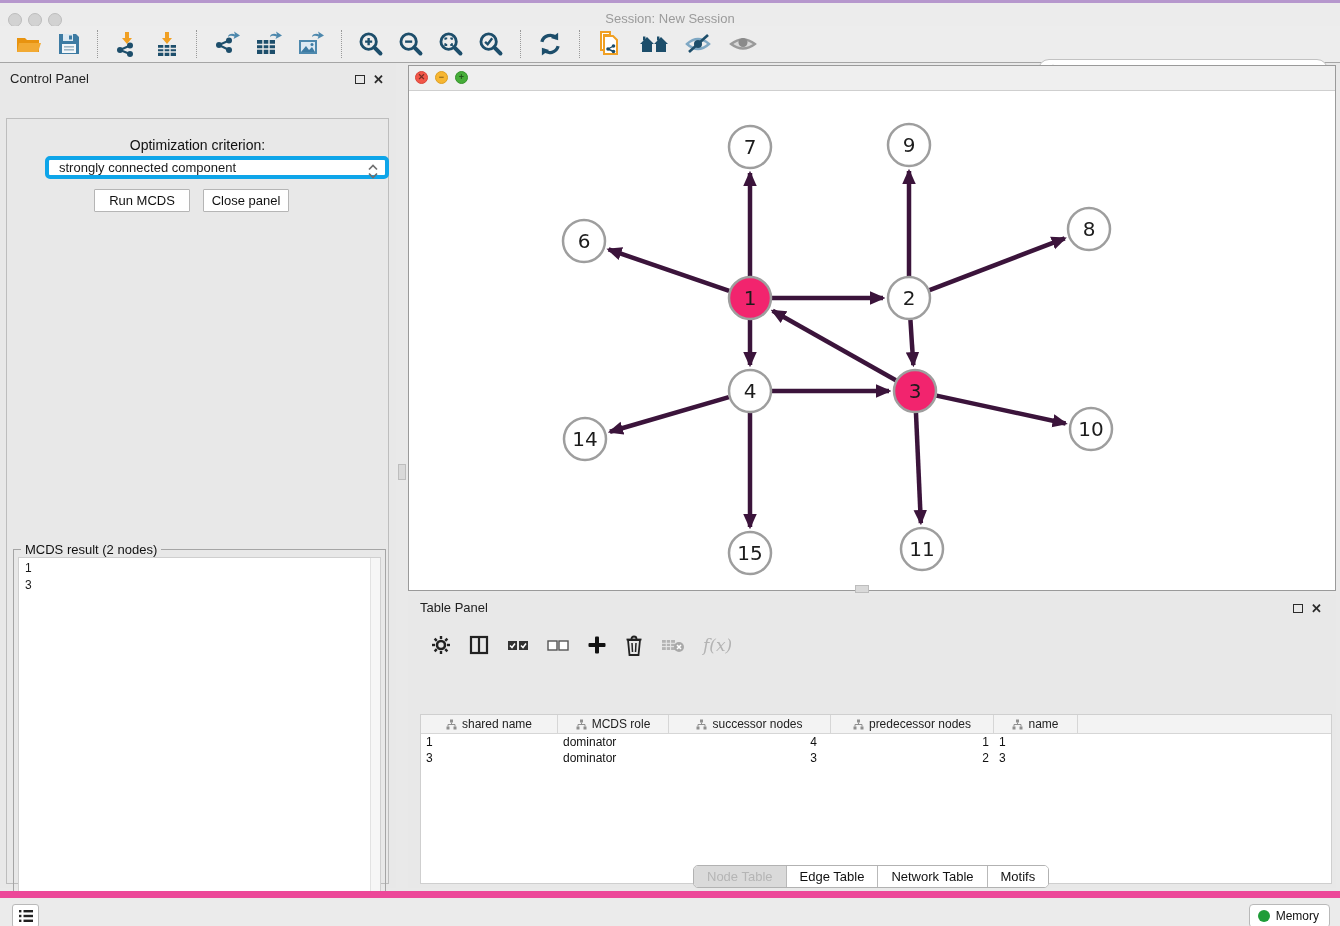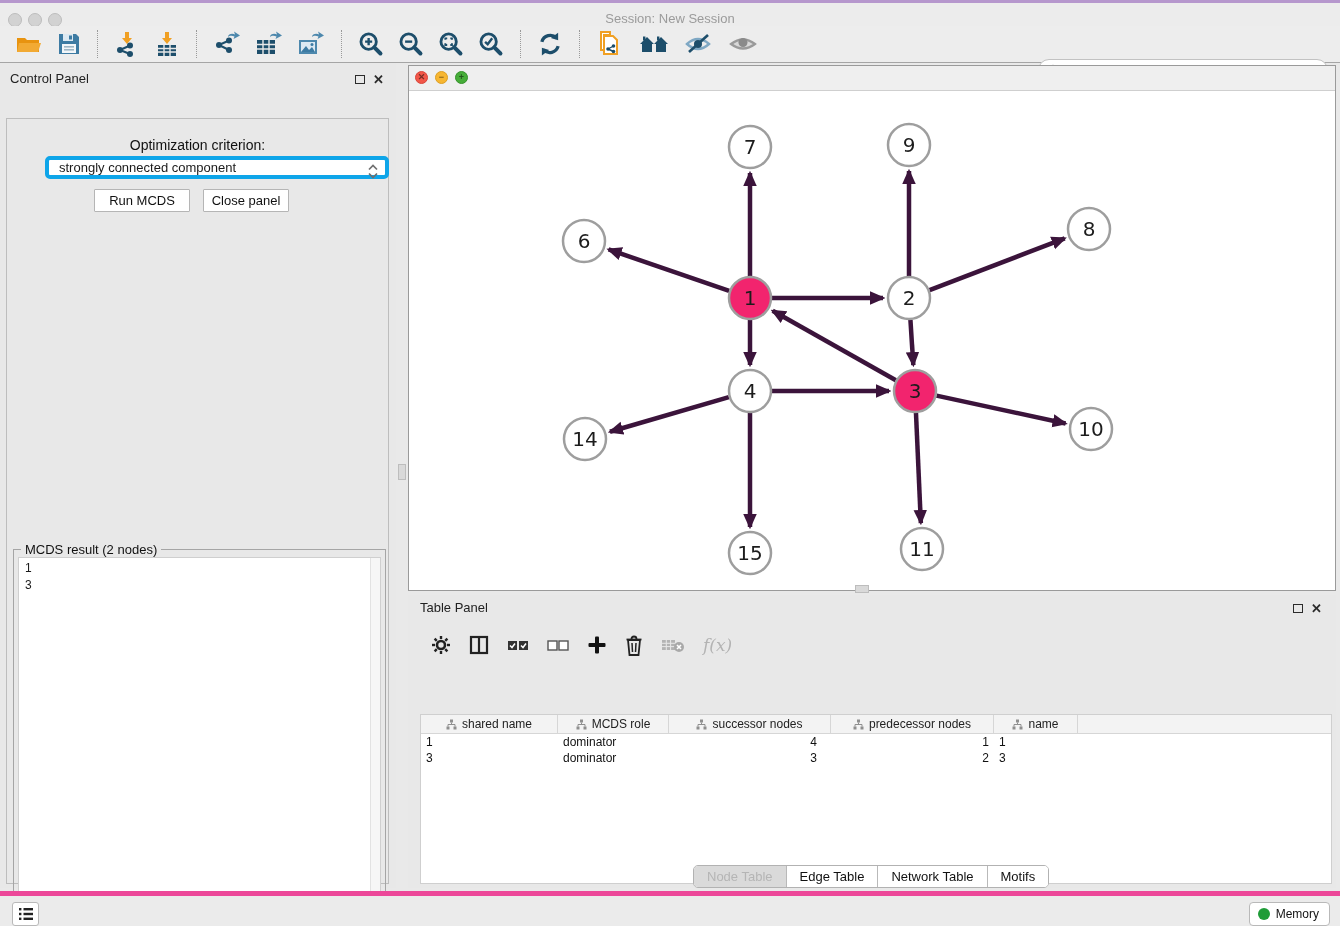--- a/index.html
+++ b/index.html
@@ -75,21 +75,21 @@
   #data-table{position:absolute;top:81px;left:12px;width:912px;height:170px;background:#fff;border:1px solid #cfcfcf;box-sizing:border-box;margin-top:38px;}
   #table-header{display:flex;height:19px;background:#f3f3f3;border-bottom:1px solid #d6d6d6;box-sizing:border-box;}
   .th-cell{display:flex;align-items:center;justify-content:center;gap:5px;font-size:12px;color:#222;
            border-right:1px solid #d6d6d6;box-sizing:border-box;background:#f3f3f3;}
   .t-row{display:flex;height:16px;font-size:12px;color:#111;}
   .t-cell{box-sizing:border-box;padding:1px 4px 0 5px;overflow:hidden;white-space:nowrap;}
   .t-cell.right{text-align:right;padding-right:14px;}
   .t-cell.right.tight{padding-right:5px;}
   #tp-tabs{position:absolute;top:270px;left:285px;}
   
-  #status-bar{top:891px;left:0;width:1340px;height:35px;background:#ebebeb;border-top:5px solid #ec4899;box-sizing:border-box;}
+  #status-bar{top:891px;left:0;width:1340px;height:35px;background:#ebebeb;border-top:7px solid #ec4899;box-sizing:border-box;}
   #list-btn{position:absolute;top:6px;left:12px;width:27px;height:24px;background:#fff;border:1px solid #b9b9b9;
             border-radius:3px;display:flex;align-items:center;justify-content:center;box-sizing:border-box;}
   #memory-btn{position:absolute;top:6px;right:10px;height:24px;padding:0 10px 0 8px;background:#fff;border:1px solid #b9b9b9;
               border-radius:4px;display:flex;align-items:center;gap:6px;font-size:12px;color:#111;box-sizing:border-box;}
   #memory-dot{width:12px;height:12px;border-radius:50%;}
 </style>
 </head>
 <body>
 
 <div id="desktop-strip" class="abs"></div>

